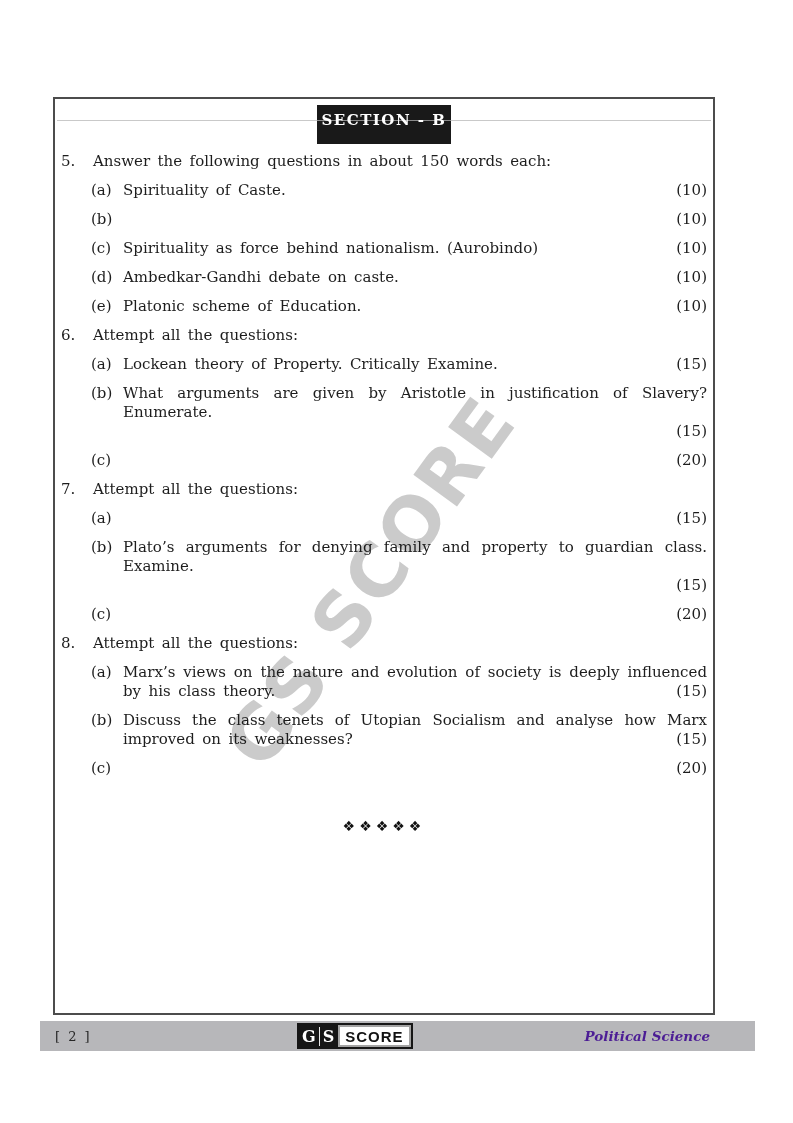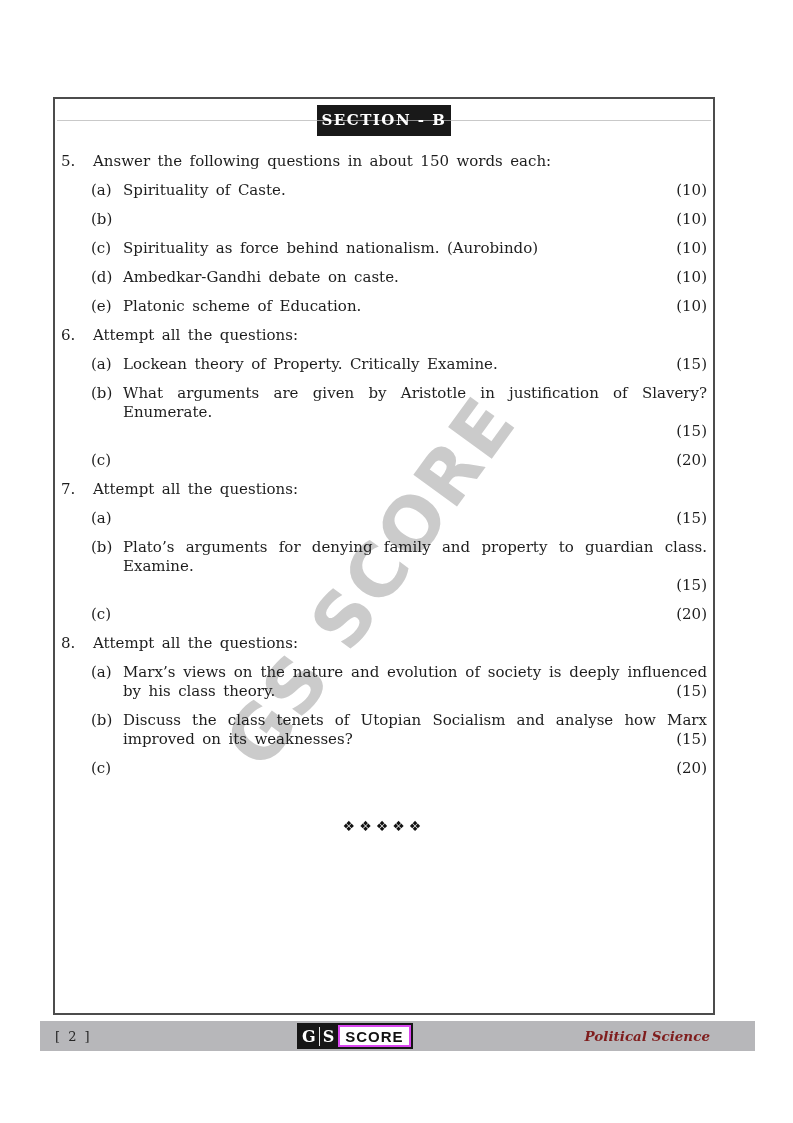--- a/index.html
+++ b/index.html
@@ -24,21 +24,21 @@
   }
 
   
   .section-header { position:relative; height:31px; margin-top:4px; margin-bottom:16px; }
   .section-header::before {
     content:""; position:absolute; left:-4px; right:-4px; top:15px; height:1px;
     background:#c9c9c9;
   }
   .section-box {
     position:absolute; left:50%; transform:translateX(-50%);
-    width:134px; height:31px; line-height:31px; text-align:center;
+    width:134px; height:39px; line-height:31px; text-align:center;
     background-color:#191919;
     background-image:linear-gradient(#8a8a8a,#8a8a8a);
     background-size:100% 1px; background-position:0 15px; background-repeat:no-repeat;
     color:#ffffff; font-weight:bold; font-size:15px; letter-spacing:1.5px;
   }
 
   
   .q { margin-top:1px; }
   .q-head { display:flex; line-height:19px; margin-bottom:10px; font-weight:500; }
   .q-num { width:32px; flex:0 0 32px; }
@@ -61,37 +61,37 @@
   .footer-bar {
     position:absolute; left:40px; top:1021px; width:715px; height:30px;
     background:#b7b7ba; z-index:2;
   }
   .page-num {
     position:absolute; left:15px; top:50%; transform:translateY(-50%);
     font-size:13px; letter-spacing:2px; color:#262626;
   }
   .subject {
     position:absolute; right:45px; top:50%; transform:translateY(-50%);
-    font-style:italic; font-weight:bold; font-size:13.5px; color:#7f1d1d;
+    font-style:italic; font-weight:bold; font-size:13.5px; color:#4c1d95;
   }
   .logo {
     position:absolute; left:257px; top:50%; transform:translateY(-50%);
     display:inline-flex; align-items:stretch;
     background:#161616; padding:2px; height:26px;
   }
   .logo-gs {
     display:flex; align-items:center; padding:0 3px;
     color:#ffffff; font-weight:bold; font-size:16px;
     font-family:"DejaVu Serif", serif;
   }
   .logo-g { padding-right:3px; border-right:1px solid #e8e8e8; }
   .logo-s { padding-left:3px; }
   .logo-score {
     display:flex; align-items:center; margin-left:1px; padding:0 5px;
-    background:#ffffff; border:2px solid #d946ef;
+    background:#ffffff; border:2px solid #a3a3a3;
     color:#111111; font-family:"Liberation Sans", sans-serif;
     font-weight:bold; font-size:15px; letter-spacing:1px;
   }
 </style>
 </head>
 <body>
 
 <div class="page">
 
   <div class="watermark">GS SCORE</div>

